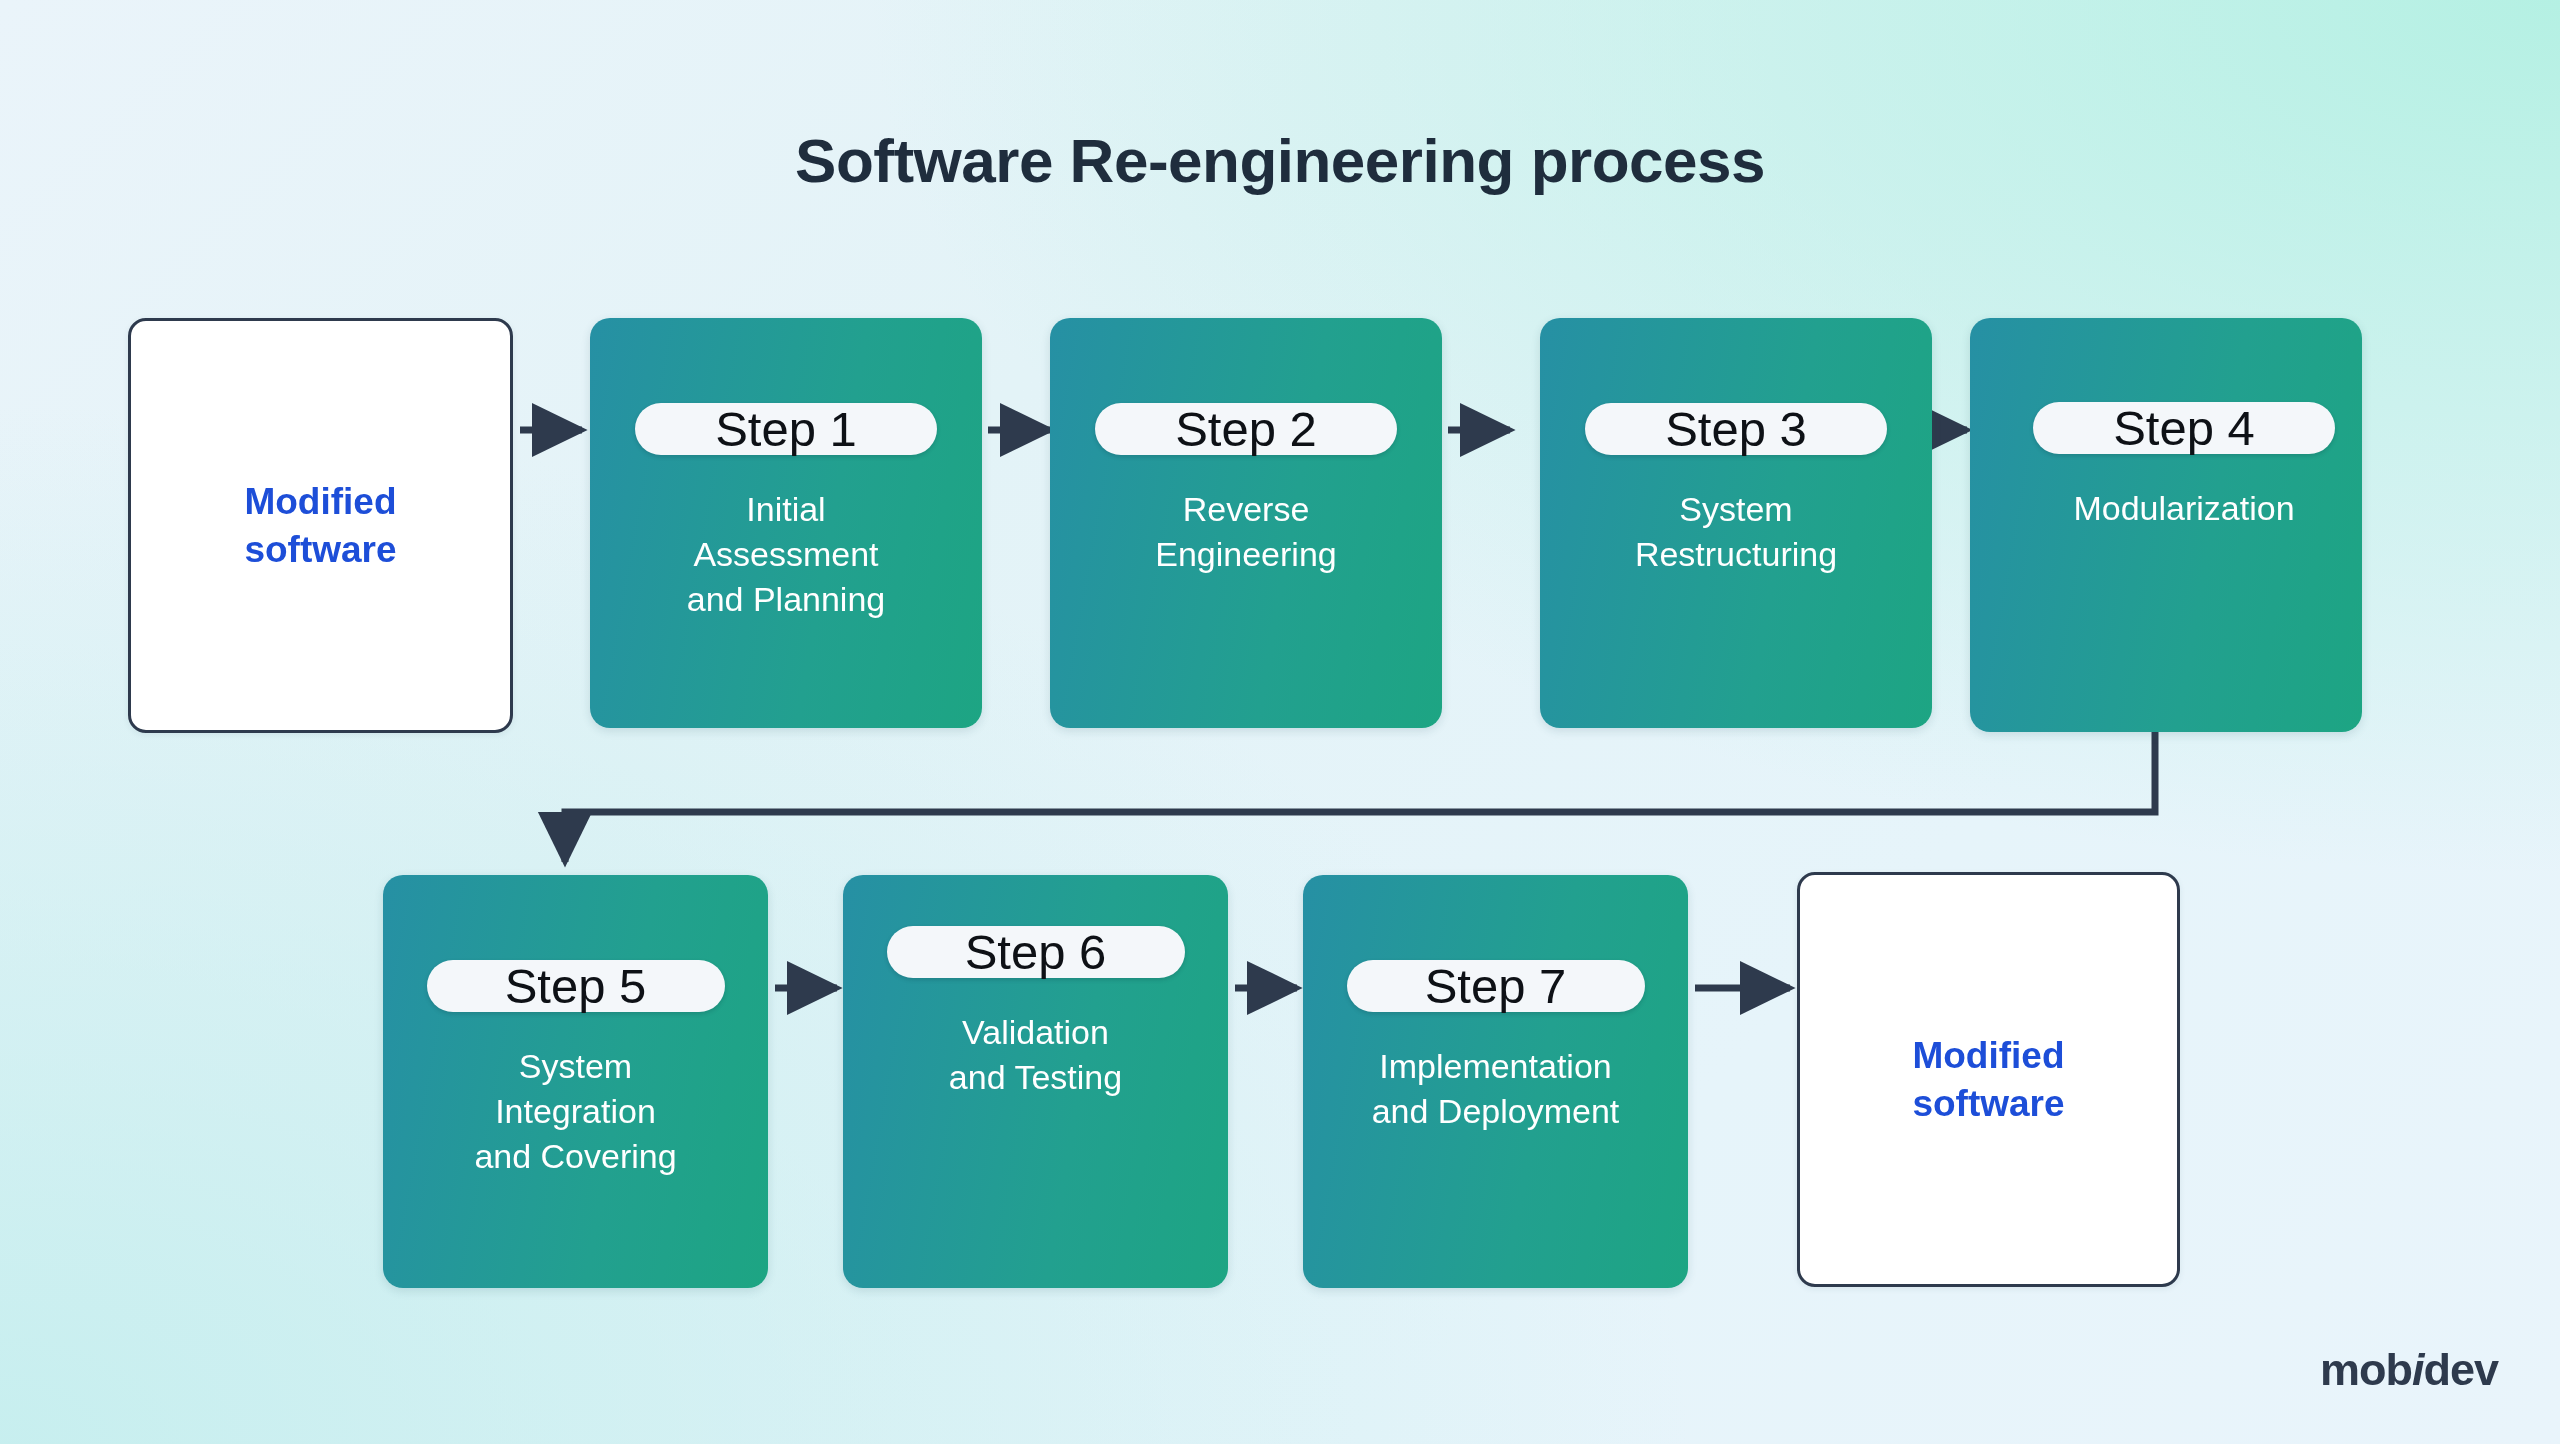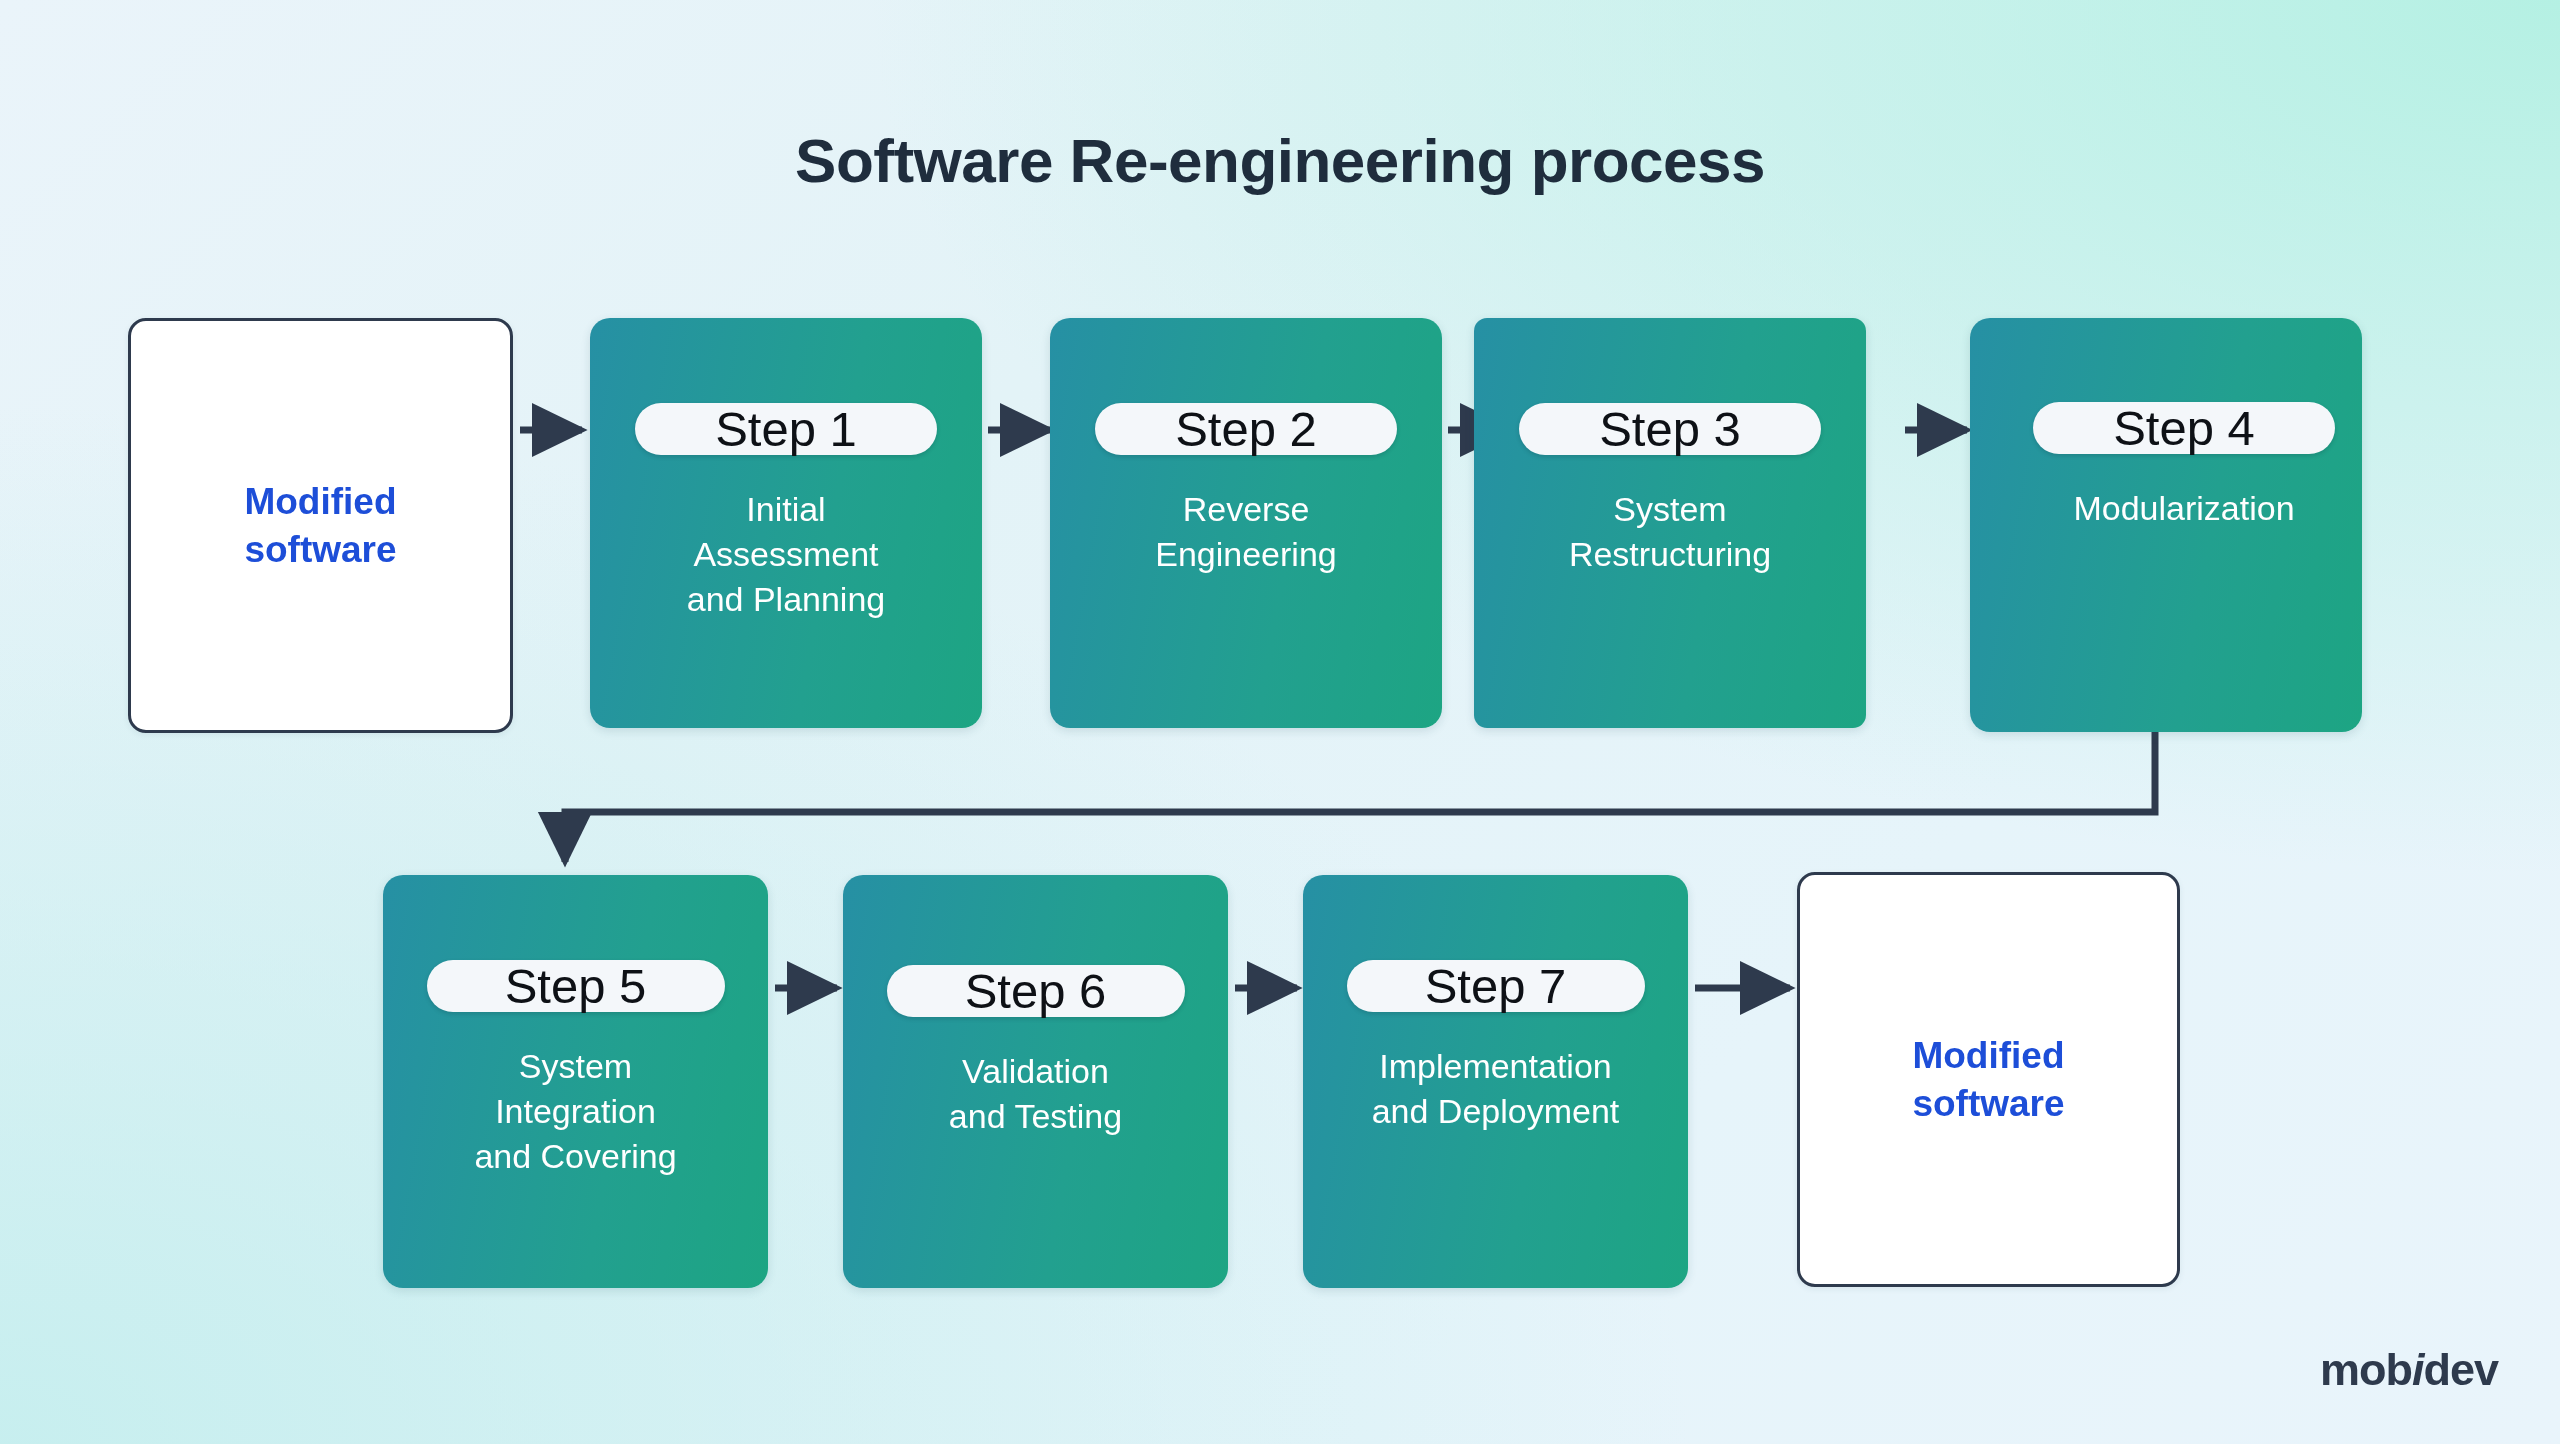--- a/index.html
+++ b/index.html
@@ -152,40 +152,40 @@
 Assessment
 and Planning</div>
   </div>
 
   <div class="step-card" style="left:1050px; top:318px; width:392px; height:410px;">
     <div class="step-pill" style="margin-top:85px; width:302px;">Step 2</div>
     <div class="step-body" style="margin-top:32px;">Reverse
 Engineering</div>
   </div>
 
-  <div class="step-card" style="left:1474px; top:318px; width:392px; height:410px;border-radius:13px;">
+  <div class="step-card" style="left:1540px; top:318px; width:392px; height:410px;">
     <div class="step-pill" style="margin-top:85px; width:302px;">Step 3</div>
     <div class="step-body" style="margin-top:32px;">System
 Restructuring</div>
   </div>
 
   <div class="step-card" style="left:1970px; top:318px; width:392px; height:414px;padding-left:36px;">
     <div class="step-pill" style="margin-top:84px; width:302px;">Step 4</div>
     <div class="step-body" style="margin-top:32px;">Modularization</div>
   </div>
 
   <div class="step-card" style="left:383px; top:875px; width:385px; height:413px;">
     <div class="step-pill" style="margin-top:85px; width:298px;">Step 5</div>
     <div class="step-body" style="margin-top:32px;">System
 Integration
 and Covering</div>
   </div>
 
   <div class="step-card" style="left:843px; top:875px; width:385px; height:413px;">
-    <div class="step-pill" style="margin-top:90px; width:298px;">Step 6</div>
+    <div class="step-pill" style="margin-top:51px; width:298px;">Step 6</div>
     <div class="step-body" style="margin-top:32px;">Validation
 and Testing</div>
   </div>
 
   <div class="step-card" style="left:1303px; top:875px; width:385px; height:413px;">
     <div class="step-pill" style="margin-top:85px; width:298px;">Step 7</div>
     <div class="step-body" style="margin-top:32px;">Implementation
 and Deployment</div>
   </div>
 

